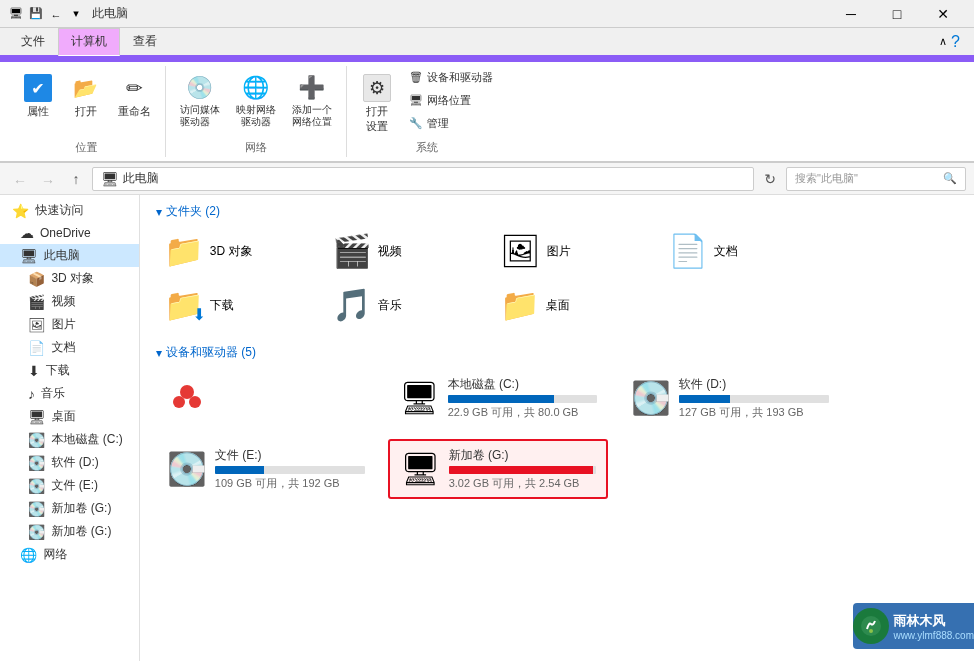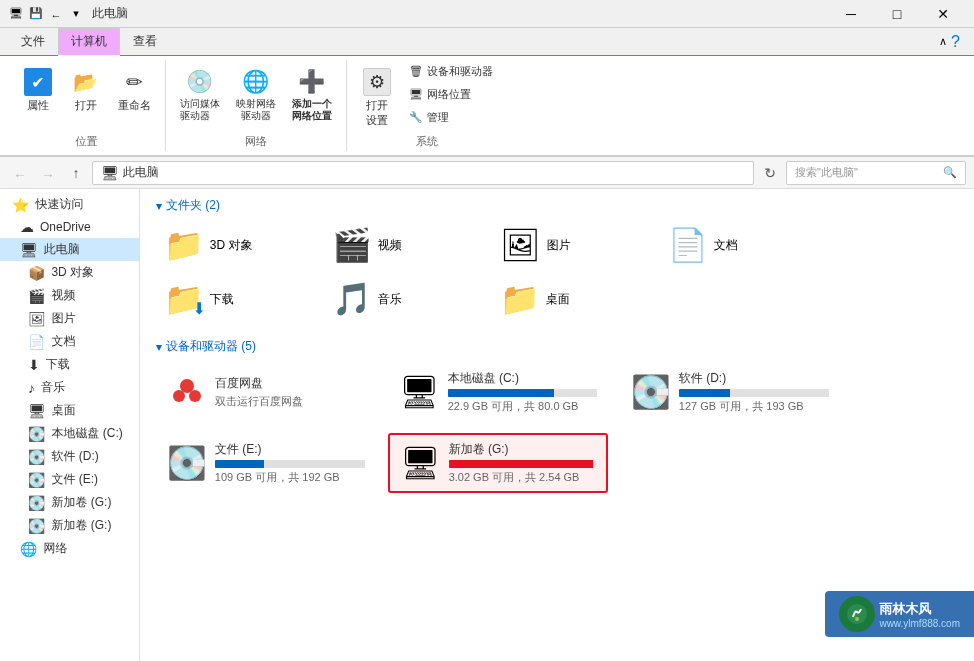--- a/index.html
+++ b/index.html
@@ -22,21 +22,21 @@
 
     
     .ribbon {
       background: #f0f0f0;
       border-bottom: 1px solid #ccc;
     }
     .ribbon-tabs {
       display: flex;
       padding: 0 8px;
       background: #f0f0f0;
-      border-bottom: 1px solid #8b5cf6;
+      border-bottom: 7px solid #8b5cf6;
     }
     .ribbon-tab {
       padding: 4px 12px;
       font-size: 12px;
       cursor: pointer;
       color: #333;
       border: 1px solid transparent;
     }
     .ribbon-tab.active {
       background: #f0abfc;
@@ -318,21 +318,21 @@
         <div class="ribbon-btn">
           <div class="ribbon-btn-icon" style="font-size:22px;">💿</div>
           <span style="font-size:10px;text-align:left;line-height:1.2;">访问媒体<br>驱动器</span>
         </div>
         <div class="ribbon-btn">
           <div class="ribbon-btn-icon" style="font-size:22px;">🌐</div>
           <span style="font-size:10px;text-align:center;line-height:1.2;">映射网络<br>驱动器</span>
         </div>
         <div class="ribbon-btn">
           <div class="ribbon-btn-icon" style="font-size:22px;">➕</div>
-          <span style="font-size:10px;text-align:right;line-height:1.2;font-weight:bold;">添加一个<br>网络位置</span>
+          <span style="font-size:10px;text-align:right;line-height:1.2;">添加一个<br>网络位置</span>
         </div>
       </div>
       <div class="ribbon-group-label">网络</div>
     </div>
 
     <div class="ribbon-group" style="border-right:none;">
       <div class="ribbon-group-items">
         <div class="ribbon-btn">
           <div class="ribbon-btn-icon">
             <div style="width:28px;height:28px;background:#e8e8e8;display:flex;align-items:center;justify-content:center;border-radius:2px;border:1px solid #ccc;">
@@ -499,24 +499,20 @@
     <div class="drive-grid">
 
       <div class="drive-item">
         <div style="width:40px;height:40px;display:flex;align-items:center;justify-content:center;">
           <svg width="36" height="36" viewBox="0 0 36 36">
             <circle cx="18" cy="12" r="7" fill="#e53935"></circle>
             <circle cx="10" cy="22" r="6" fill="#e53935"></circle>
             <circle cx="26" cy="22" r="6" fill="#e53935"></circle>
           </svg>
         </div>
-        <div class="drive-info">
-          <div class="drive-name">百度网盘</div>
-          <div class="drive-size">双击运行百度网盘</div>
-        </div>
       </div>
 
       <div class="drive-item">
         <div style="font-size:32px;">🖥</div>
         <div class="drive-info">
           <div class="drive-name">本地磁盘 (C:)</div>
           <div class="drive-bar-container">
             <div class="drive-bar" style="width:71%;"></div>
           </div>
           <div class="drive-size">22.9 GB 可用，共 80.0 GB</div>
@@ -552,21 +548,21 @@
           <div class="drive-bar-container">
             <div class="drive-bar critical" style="width:98%;"></div>
           </div>
           <div class="drive-size">3.02 GB 可用，共 2.54 GB</div>
         </div>
       </div>
     </div>
   </div>
 </div>
 
-<div class="watermark-bg" style="position:absolute;bottom:24px;right:0;background:rgba(10,80,160,0.82);padding:5px 14px;display:flex;align-items:center;gap:4px;border-radius:4px 0 0 4px;">
+<div class="watermark-bg" style="position:absolute;bottom:12px;right:0;background:rgba(10,80,160,0.82);padding:5px 0;display:flex;align-items:center;gap:4px;border-radius:4px 0 0 4px;">
   <div style="width:36px;height:36px;background:#1a7a3c;border-radius:50%;display:flex;align-items:center;justify-content:center;">
     <svg width="24" height="24" viewBox="0 0 24 24">
       <circle cx="12" cy="12" r="10" fill="#2d8a4e"></circle>
       <path d="M8 15 Q10 8 12 10 Q14 12 16 7" stroke="#fff" stroke-width="2" fill="none"></path>
       <circle cx="12" cy="17" r="2" fill="#8bc34a"></circle>
     </svg>
   </div>
   <div>
     <div style="color:#fff;font-size:13px;font-weight:bold;">雨林木风</div>
     <div style="color:#aaddff;font-size:10px;">www.ylmf888.com</div>

